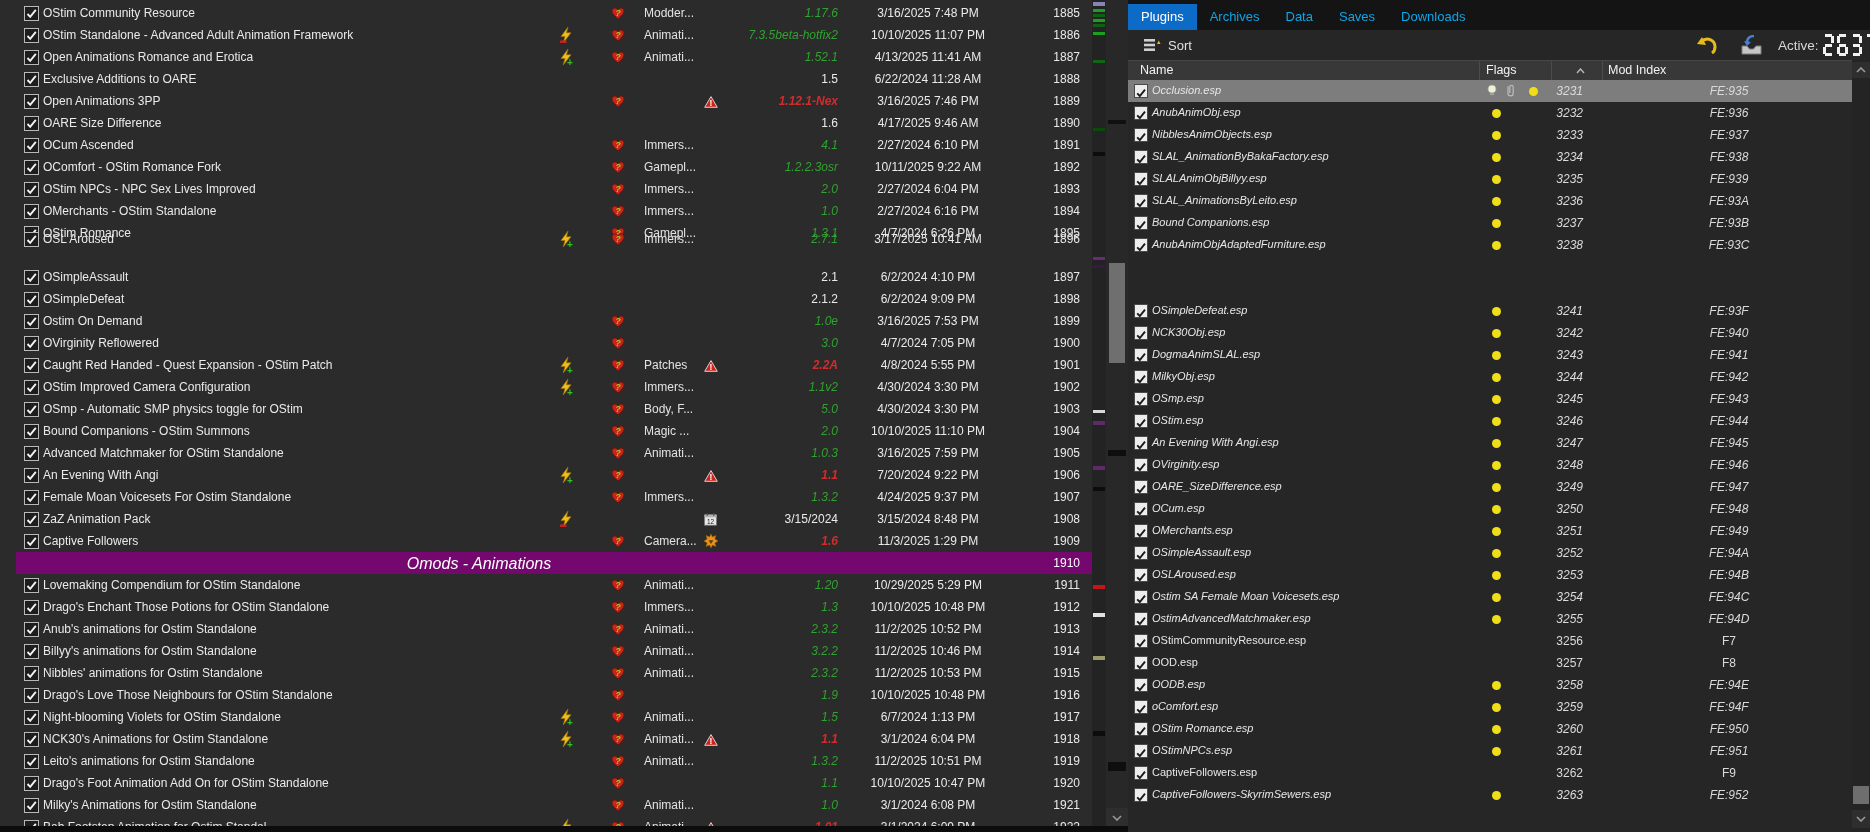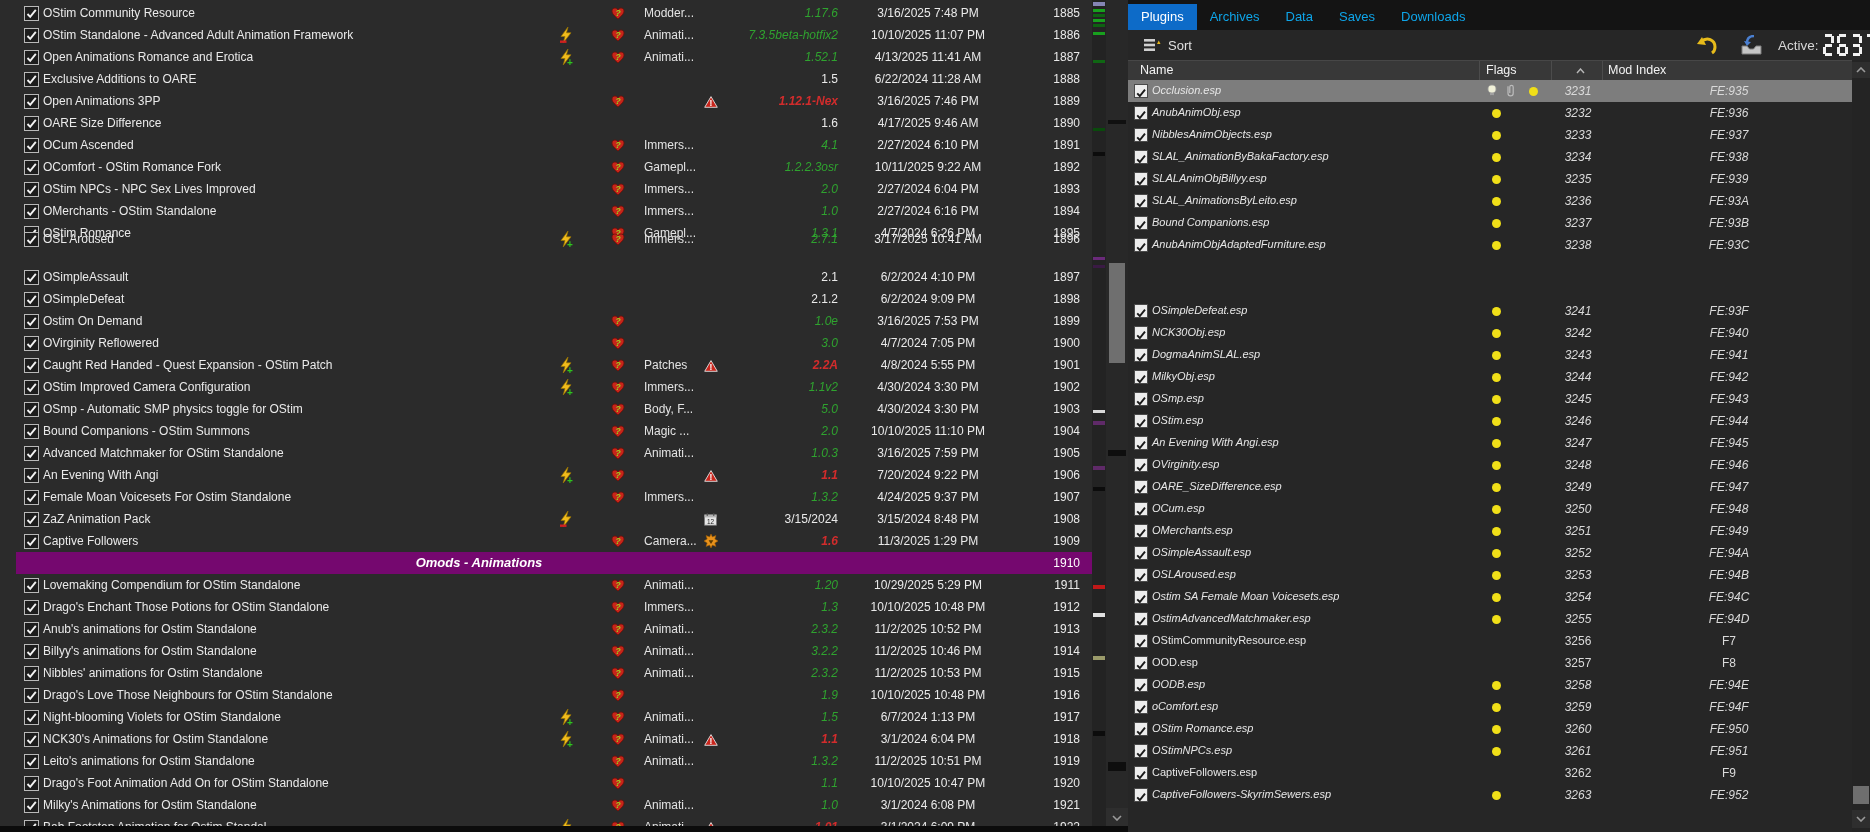--- a/index.html
+++ b/index.html
@@ -16,21 +16,21 @@
   .heartc{left:595px;top:4px;width:14px;height:13px;}
   .catL{left:628px;top:4px;width:60px;font-size:12px;color:#e3e3e3;white-space:nowrap;overflow:hidden;}
   .extrac{left:688px;top:4px;width:14px;height:14px;}
   .verL{left:690px;top:4px;width:132px;text-align:right;font-size:12px;white-space:nowrap;}
   .verL.green{color:#2fa32f;font-style:italic;}
   .verL.red{color:#d22c2c;font-style:italic;font-weight:bold;}
   .verL.plain{color:#eaeaea;}
   .dateL{left:828px;top:4px;width:168px;text-align:center;font-size:12px;color:#eaeaea;white-space:nowrap;}
   .priL{left:996px;top:4px;width:68px;text-align:right;font-size:12px;color:#eaeaea;}
   .lrow.separator{background:#75086f;}
-  .sepLbl{left:0;top:3px;width:926px;text-align:center;color:#ffffff;font-weight:bold;font-style:italic;font-size:13px;}
+  .sepLbl{left:0;top:3px;width:926px;text-align:center;color:#ffffff;font-weight:normal;font-style:italic;font-size:16px;}
   #left-bottom-strip{position:absolute;left:0;top:826px;width:1128px;height:6px;background:#0c0c0c;}
   
   #marker-strip{position:absolute;left:1092px;top:0;width:14px;height:832px;background:#232323;}
   #marker-strip .mk{position:absolute;left:1px;width:12px;}
   #left-scrollbar{position:absolute;left:1106px;top:0;width:22px;height:832px;background:#282828;}
   #left-scrollbar .mk{position:absolute;left:2px;width:18px;}
   #lsb-thumb{position:absolute;left:3px;width:16px;background:#6f6f6f;}
   .sb-btn{position:absolute;display:flex;align-items:center;justify-content:center;background:#2e2e2e;}
   
   #right-panel{position:absolute;left:1128px;top:0;width:742px;height:832px;background:#262626;overflow:hidden;}
@@ -53,21 +53,21 @@
   .hsep{position:absolute;top:0!important;width:1px;height:20px;background:#4c4c4c;}
   
   .prow{position:absolute;left:0;width:724px;height:22px;}
   .prow.selected{background:#7d7d7d;}
   .prow>*{position:absolute;}
   .cbR{left:6px;top:4px;width:12px;height:12px;background:#ededed;border:1px solid #4a4a4a;}
   .nmR{left:24px;top:4px;font-size:11px;color:#e6e6e6;font-style:italic;white-space:nowrap;}
   .nmR.plain{font-style:normal;}
   .dot{width:9px;height:9px;border-radius:50%;background:#f0df18;top:7px;}
   .boxflag{left:396px;top:5px;width:11px;height:11px;border:1.4px solid #cfcfcf;border-radius:3px;}
-  .priR{left:415px;top:4px;width:70px;text-align:center;font-size:12px;color:#dadada;font-style:italic;}
+  .priR{left:385px;top:4px;width:70px;text-align:right;font-size:12px;color:#dadada;font-style:italic;}
   .idxR{left:540px;top:4px;width:122px;text-align:center;font-size:12px;color:#dadada;font-style:italic;}
   .prow .plainTxt{font-style:normal;}
   
   #right-scrollbar{position:absolute;left:724px;top:60px;width:18px;height:772px;background:#242424;}
   #rsb-thumb{position:absolute;left:1px;top:726px;width:16px;height:18px;background:#6e6e6e;}
 </style>
 </head>
 <body>
 
 <div id="app">

